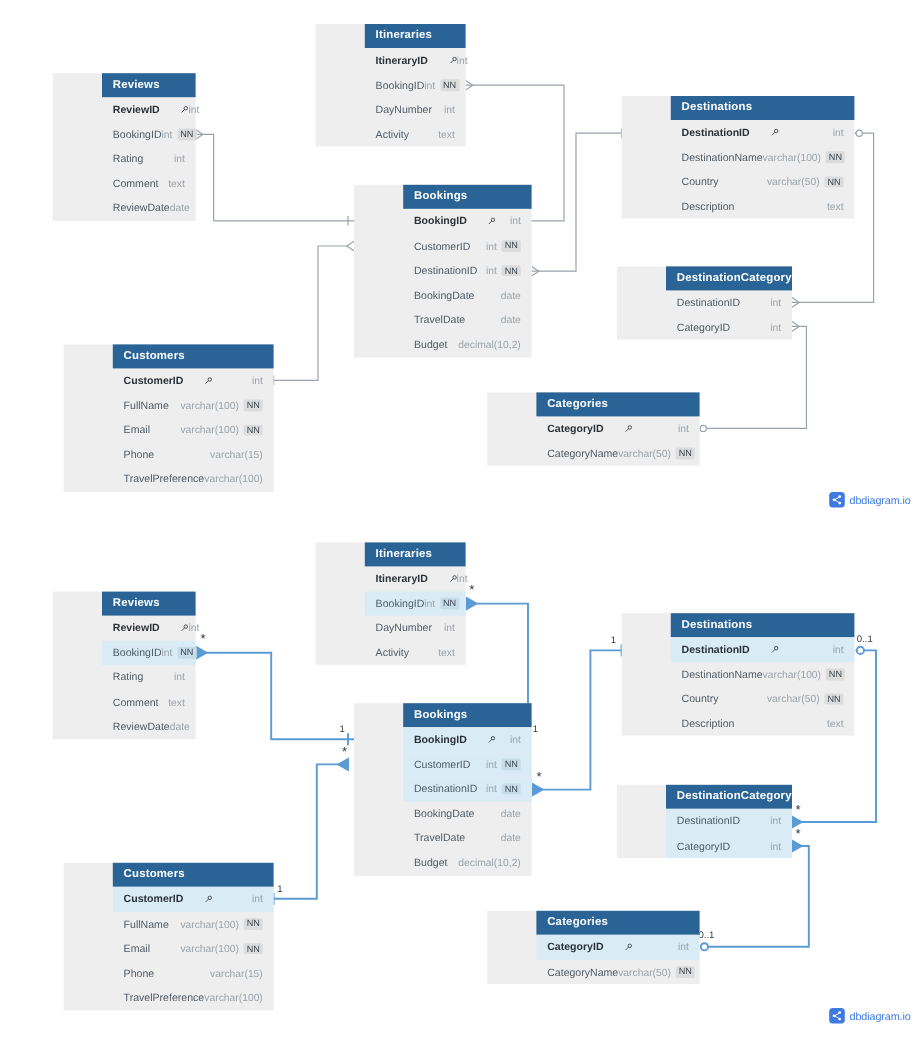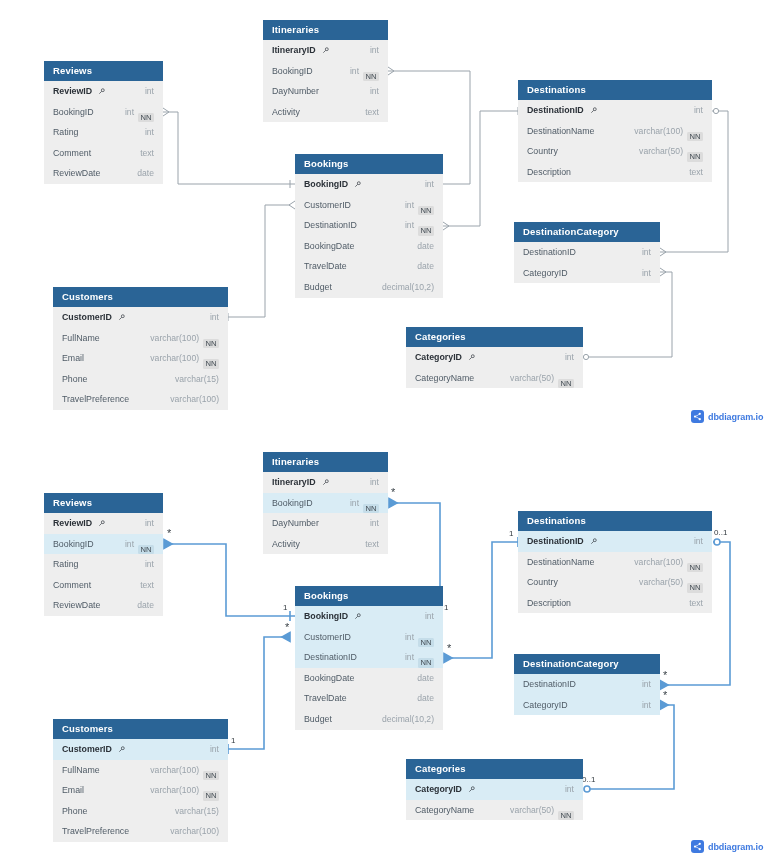--- a/index.html
+++ b/index.html
@@ -12,20 +12,21 @@
     -webkit-font-smoothing:antialiased;
   }
   .canvas{position:absolute;left:0;top:0;width:768px;height:864px;}
   .edges{position:absolute;left:0;top:0;width:768px;height:864px;pointer-events:none;}
 
   
   .tbl{
     position:absolute;
     background:#eeeeee;
     box-sizing:border-box;
+    padding-left:41px;
   }
   .tbl .hdr{
     background:#2a6496;
     color:#ffffff;
     font-size:9.5px;
     font-weight:bold;
     letter-spacing:.15px;
     height:20px;
     line-height:20px;
     padding:0 9px;
@@ -38,23 +39,23 @@
     line-height:20.6px;
     padding:0 9px;
     box-sizing:border-box;
     display:flex;
     align-items:center;
     justify-content:space-between;
     font-size:8.8px;
     color:#4f5b66;
     white-space:nowrap;
   }
-  .row .nm{display:flex;align-items:center;gap:6px;}
+  .row .nm{display:flex;align-items:center;gap:17px;}
   .row.pk .nm{font-weight:bold;color:#2b3138;}
-  .row .meta{display:flex;align-items:flex-end;gap:4px;color:#9aa3ab;font-size:8.6px;}
+  .row .meta{display:flex;align-items:center;gap:4px;color:#9aa3ab;font-size:8.6px;}
   .row .nn{
     background:#dcdcdc;color:#3f4850;font-weight:normal;font-size:7.6px;
     padding:1px 2.5px;border-radius:1.5px;line-height:1;
   }
   .row.hl{background:#d9ecf5;}
   .row.hl .nn{background:#c5dde9;}
   .key{display:inline-block;width:7px;height:7px;position:relative;top:0px;}
 
   
   .card-lbl{
@@ -66,21 +67,21 @@
     white-space:nowrap;
   }
   .card-lbl.star{font-size:11px;color:#3b4349;}
 
   
   .wm{position:absolute;display:flex;align-items:center;gap:4px;}
   .wm .mark{
     width:13px;height:13px;border-radius:3px;background:#3f7ae0;
     display:flex;align-items:center;justify-content:center;
   }
-  .wm .txt{font-size:9px;color:#3f7ae0;font-weight:bold;letter-spacing:-.1px;}
+  .wm .txt{font-size:9px;color:#3f7ae0;font-weight:normal;letter-spacing:-.1px;}
 </style>
 </head>
 <body>
 
 <div class="canvas">
 
   <svg class="edges" viewBox="0 0 768 864">
     <g fill="none" stroke="#9aa3ab" stroke-width="1">
 
       <path d="M163,112 L178,112 L178,184 L290,184"></path>

